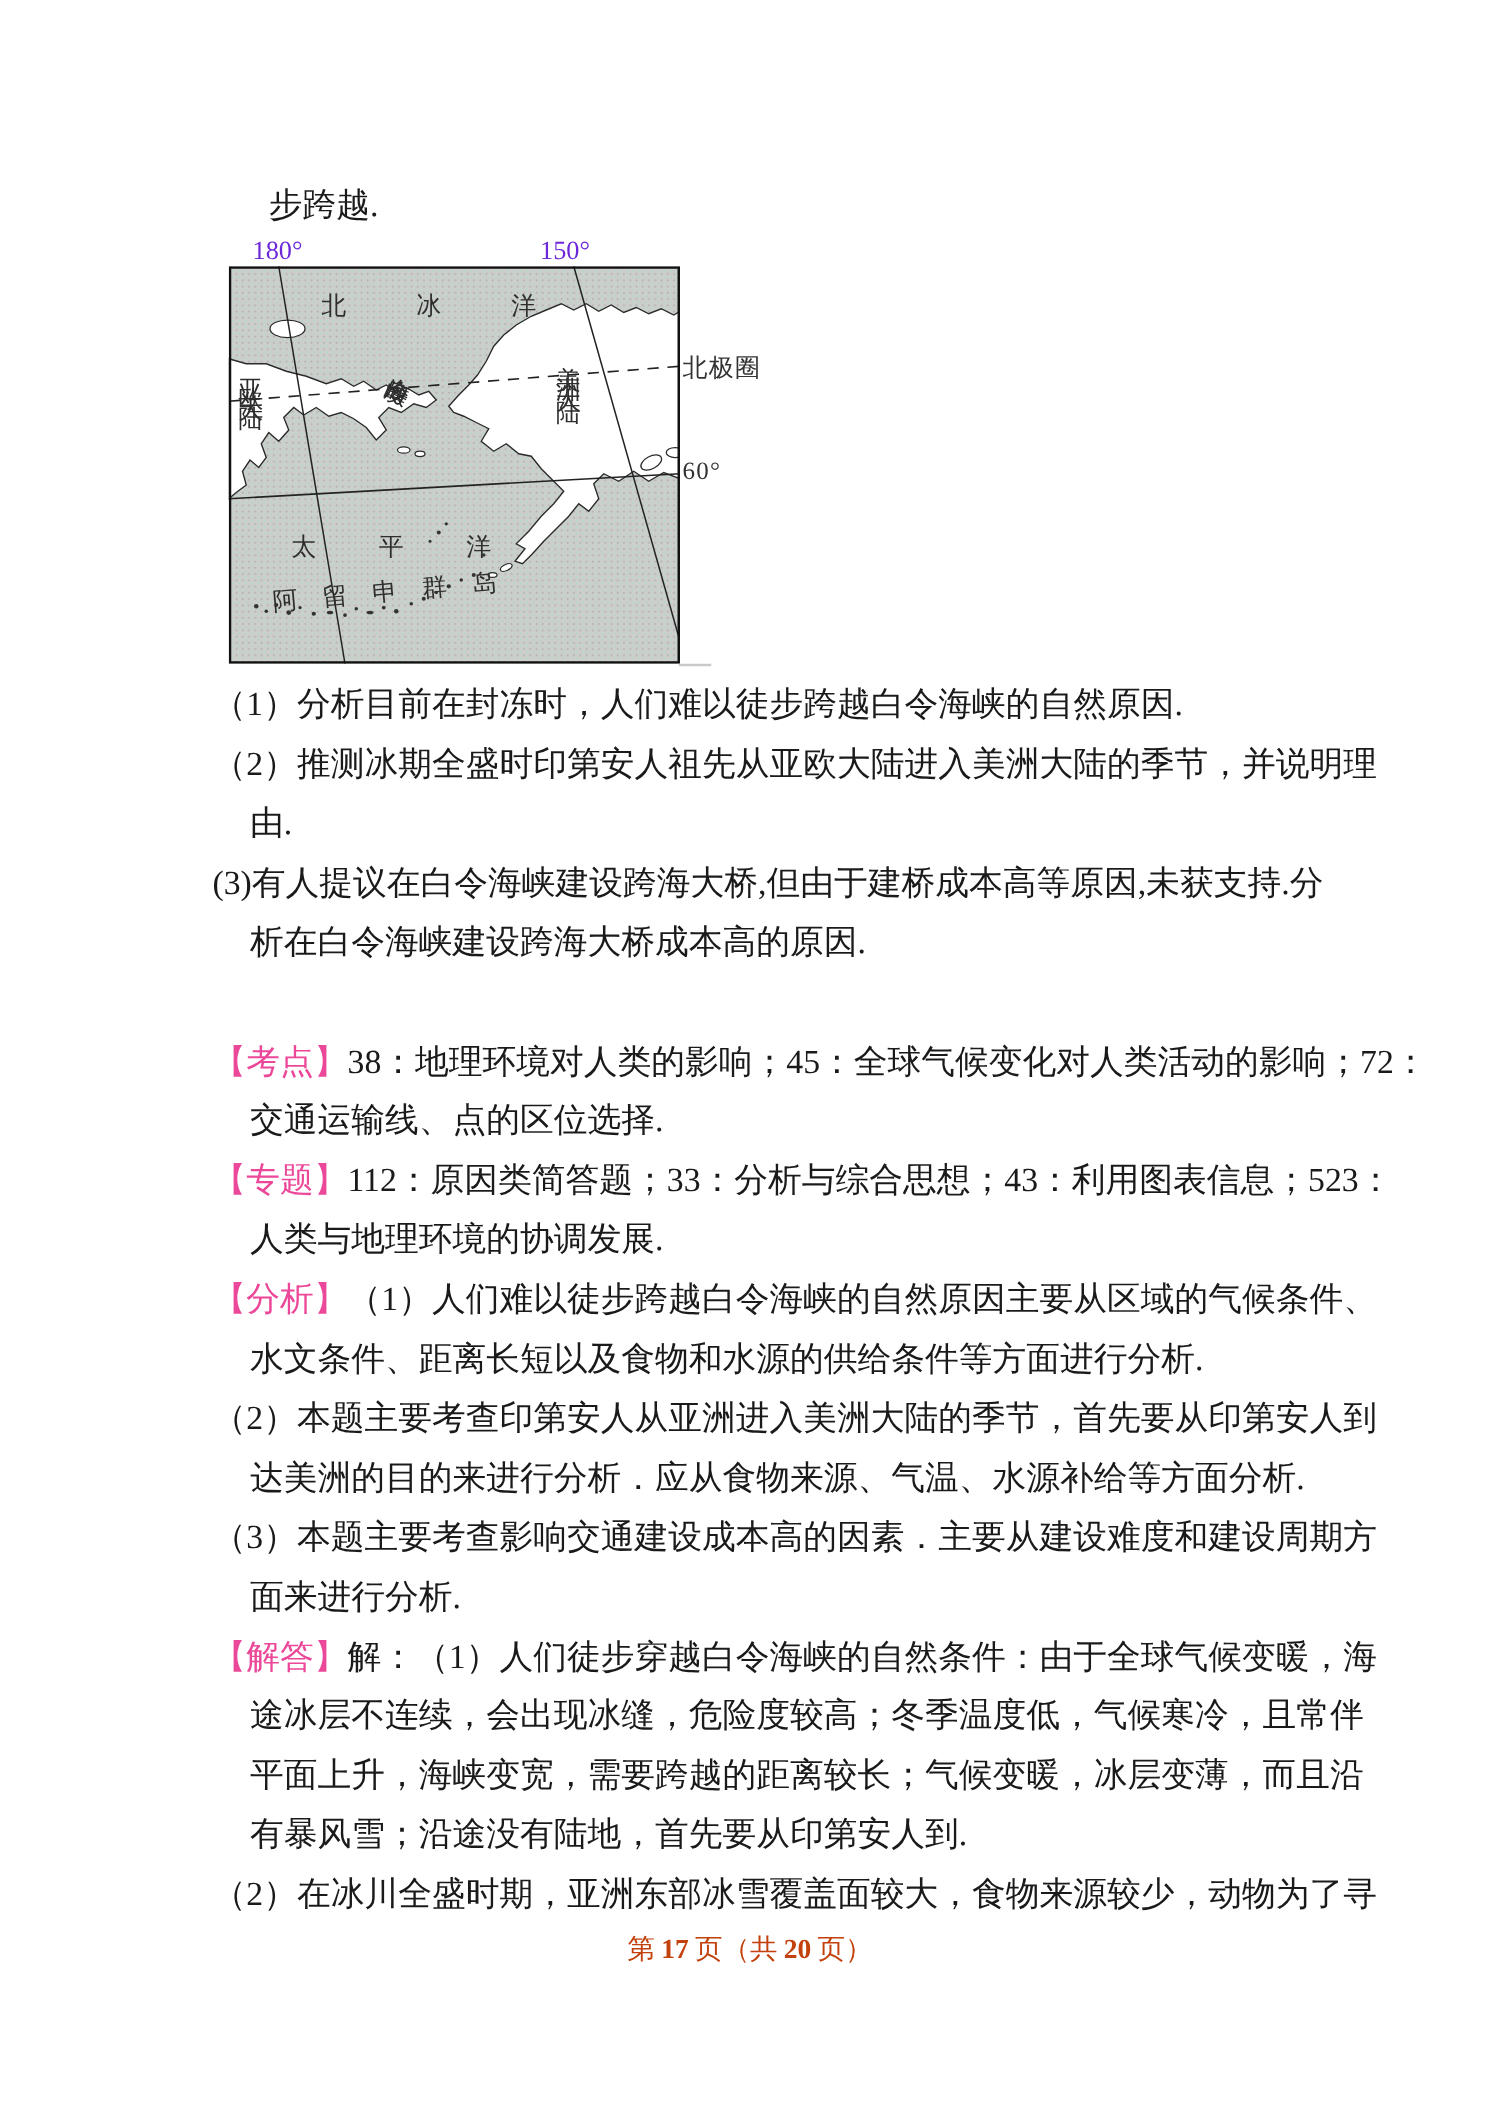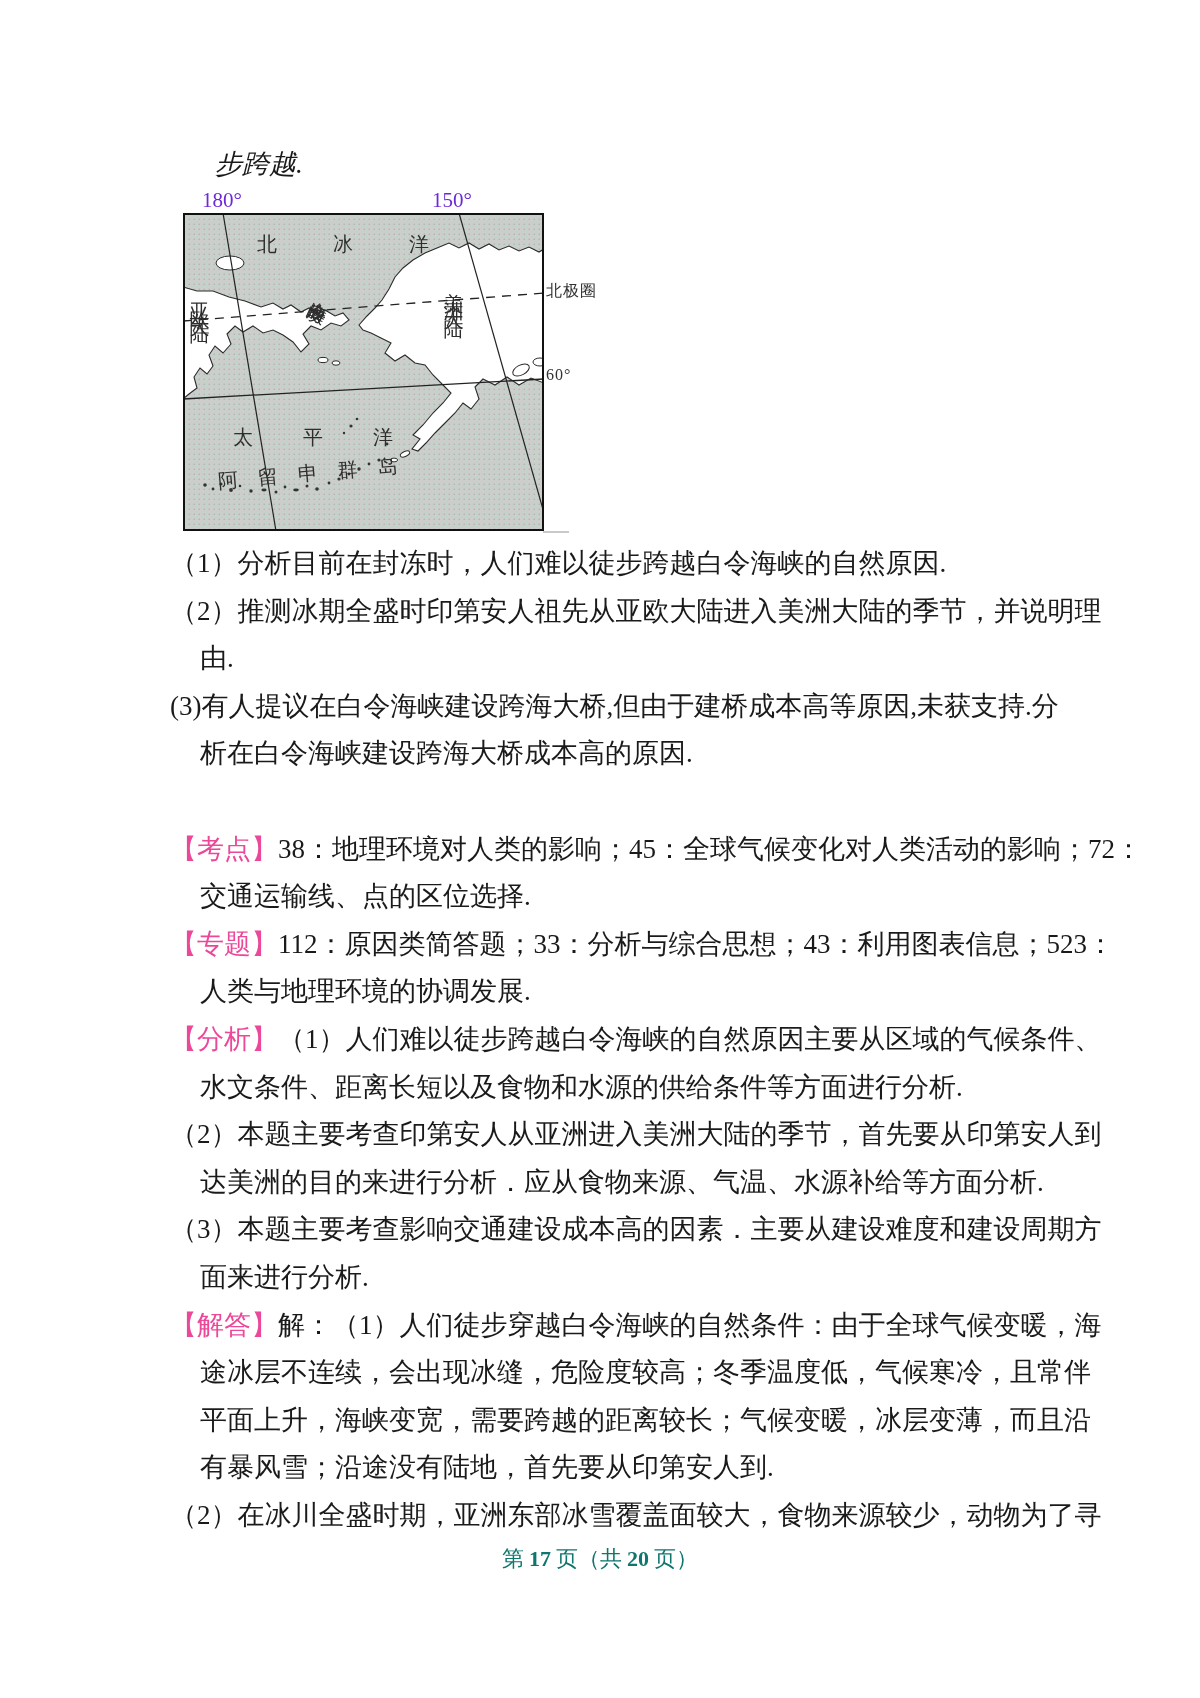--- a/index.html
+++ b/index.html
@@ -2,43 +2,43 @@
 <html><head>
 <meta charset="utf-8">
 <style>
   html,body{margin:0;padding:0;background:#ffffff;}
   body{
     width:1200px;height:1698px;position:relative;overflow:hidden;
     font-family:"Liberation Serif","DejaVu Serif",serif;color:#1a1a1a;
   }
   
   .intro-line{
-    position:absolute;left:215px;top:141px;font-size:27px;line-height:47.6px;white-space:nowrap;font-style:italic;
+    position:absolute;left:215px;top:141px;font-size:27px;line-height:47.6px;white-space:nowrap;
   }
   .textcol{
     position:absolute;left:170px;top:540px;width:880px;
     font-size:27px;line-height:47.6px;
   }
   .tline{height:47.6px;white-space:nowrap;}
   .tline.ind{padding-left:30px;}
   .sec-label{color:#ec4899;}
   
   .footer{
     position:absolute;left:0;top:1546px;width:1200px;text-align:center;
-    font-size:22px;line-height:26px;color:#0f766e;
+    font-size:22px;line-height:26px;color:#c2410c;
   }
   .footer b{margin:0 5px;}
   
   .map-wrap{position:absolute;left:183px;top:188px;width:440px;height:350px;}
   .mer-label{
     position:absolute;top:0;font-size:21px;color:#6d28d9;white-space:nowrap;
   }
   .map-svg{position:absolute;left:0;top:25px;}
   .edge-label{
-    position:absolute;font-size:16px;color:#333;white-space:nowrap;letter-spacing:1px;
+    position:absolute;font-size:20px;color:#333;white-space:nowrap;letter-spacing:1px;
   }
   .maplab{
     position:absolute;font-size:20px;color:#2e2e2e;white-space:nowrap;
     font-family:"Liberation Serif","DejaVu Serif",serif;
   }
   .h-spaced-top{left:63px;top:43px;letter-spacing:56px;margin-left:11px;}
   .h-spaced-pac{left:50px;top:236px;letter-spacing:50px;font-family:Liberation Mono, monospace;}
   .v-lab{writing-mode:vertical-rl;text-orientation:upright;letter-spacing:7px;}
   .lab-eurasia{left:4px;top:99px;}
   .lab-america{left:258px;top:88px;letter-spacing:9px;}

